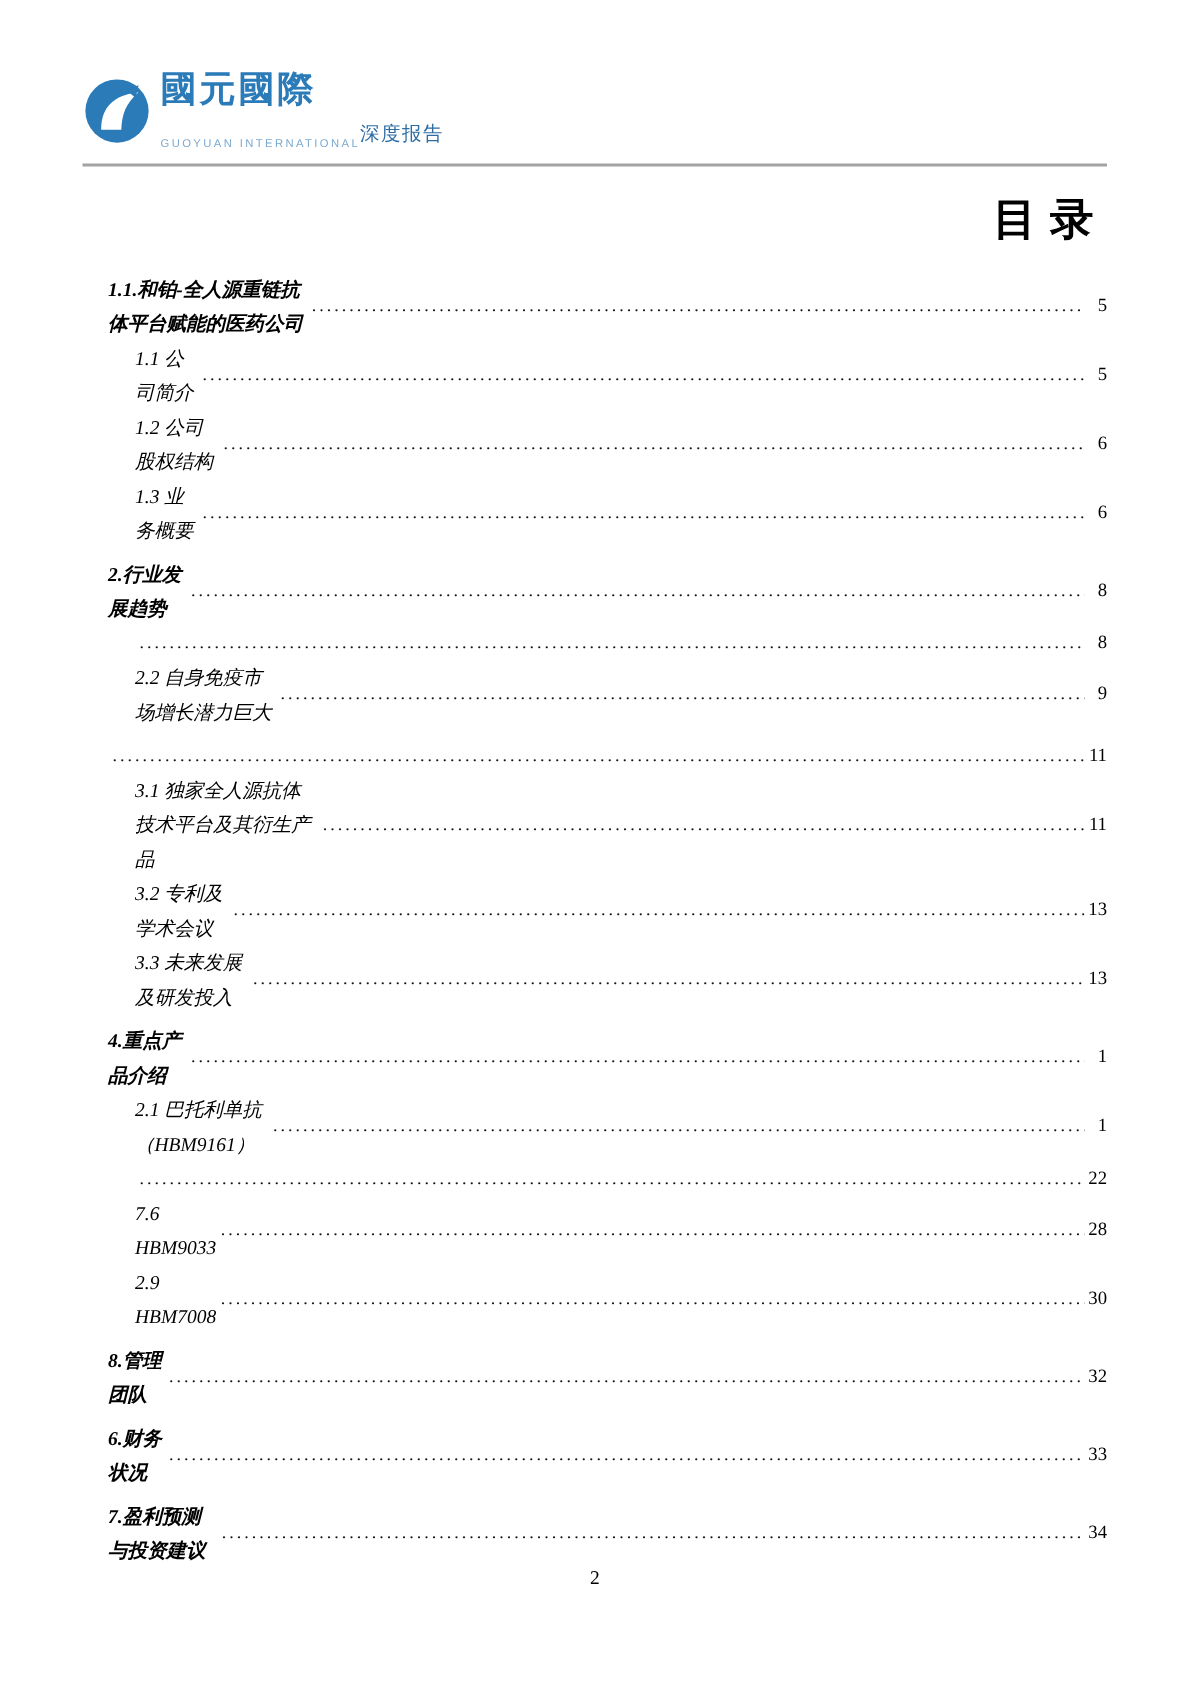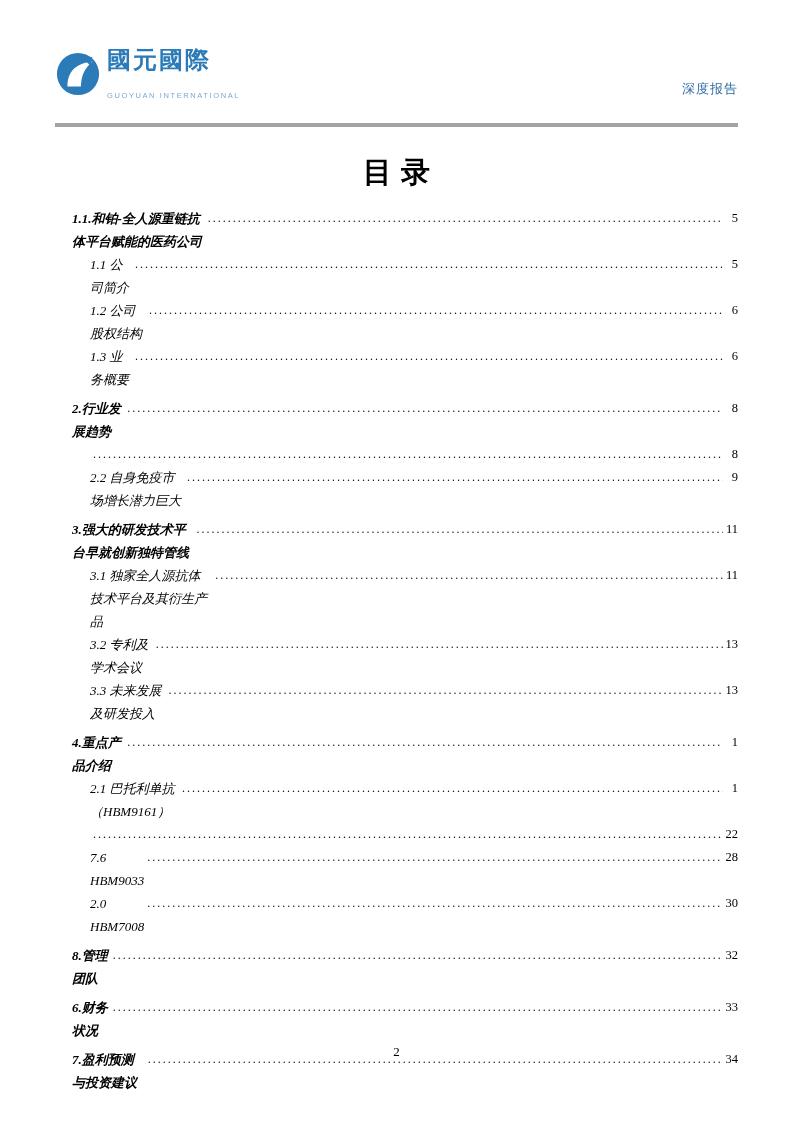--- a/index.html
+++ b/index.html
@@ -11,46 +11,46 @@
   }
   .page {
     position: relative;
     width: 793px; height: 1122px;
     padding: 48px 55px 0 55px;
     overflow: hidden;
     background: #fff;
   }
   
   .header {
-    display: flex; justify-content: space-between; align-items: flex-end;
-    padding-bottom: 23px;
-    border-bottom: 4px solid #a3a3a3;
+    display: flex; align-items: flex-end;
+    padding-bottom: 9px;
+    border-bottom: 2px solid #a3a3a3;
   }
   .brand { display: flex; align-items: center; gap: 6px; }
   .brand svg { display: block; }
   .brand-text { display: flex; flex-direction: column; line-height: 1; }
   .brand-cn {
     font-size: 24px; font-weight: bold; color: #2b7bb9; letter-spacing: 2px;
   }
   .brand-en {
     margin-top: 20px; font-size: 7.5px; color: #7ba9cf; letter-spacing: 1.6px;
     font-family: "Liberation Sans", sans-serif;
   }
   .report-type {
     font-size: 13px; font-weight: normal; color: #2e6da4; padding-bottom: 2px;
     letter-spacing: 1px;
   }
   
   .toc-title {
-    margin-top: 26px; text-align: center;
+    margin-top: 16px; text-align: right;
     font-size: 29px; font-weight: bold; letter-spacing: 9px; text-indent: 9px;
   }
   .toc-list { margin-top: 14px; }
   .toc-row {
-    display: flex; align-items: flex-start;
+    display: flex; align-items: center;
     font-size: 13px; line-height: 23px; font-style: italic;
   }
   .toc-row.lv1 { font-weight: bold; margin-top: 6px; padding-left: 17px; }
   .toc-row.lv2 { padding-left: 35px; }
   .dots {
     flex: 1 1 auto; overflow: hidden; white-space: nowrap;
     margin: 0 3px; color: #111;
     font-style: normal; font-weight: normal; font-size: 12px; letter-spacing: 2px;
   }
   .dots::after {
@@ -120,21 +120,20 @@
       <span class="dots"></span>
       <span class="pg">8</span>
     </div>
     <div class="toc-row lv2">
       <span class="lbl">2.2 自身免疫市场增长潜力巨大</span>
       <span class="dots"></span>
       <span class="pg">9</span>
     </div>
 
     <div class="toc-row lv1">
-      <span class="lbl">3.强大的研发技术平台早就创新独特管线</span>
       <span class="dots"></span>
       <span class="pg">11</span>
     </div>
     <div class="toc-row lv2">
       <span class="lbl">3.1 独家全人源抗体技术平台及其衍生产品</span>
       <span class="dots"></span>
       <span class="pg">11</span>
     </div>
     <div class="toc-row lv2">
       <span class="lbl">3.2 专利及学术会议</span>
@@ -160,21 +159,21 @@
     <div class="toc-row lv2">
       <span class="dots"></span>
       <span class="pg">22</span>
     </div>
     <div class="toc-row lv2">
       <span class="lbl">7.6 HBM9033</span>
       <span class="dots"></span>
       <span class="pg">28</span>
     </div>
     <div class="toc-row lv2">
-      <span class="lbl">2.0 HBM7008</span>
+      <span class="lbl">2.9 HBM7008</span>
       <span class="dots"></span>
       <span class="pg">30</span>
     </div>
 
     <div class="toc-row lv1">
       <span class="lbl">8.管理团队</span>
       <span class="dots"></span>
       <span class="pg">32</span>
     </div>
     <div class="toc-row lv1">

